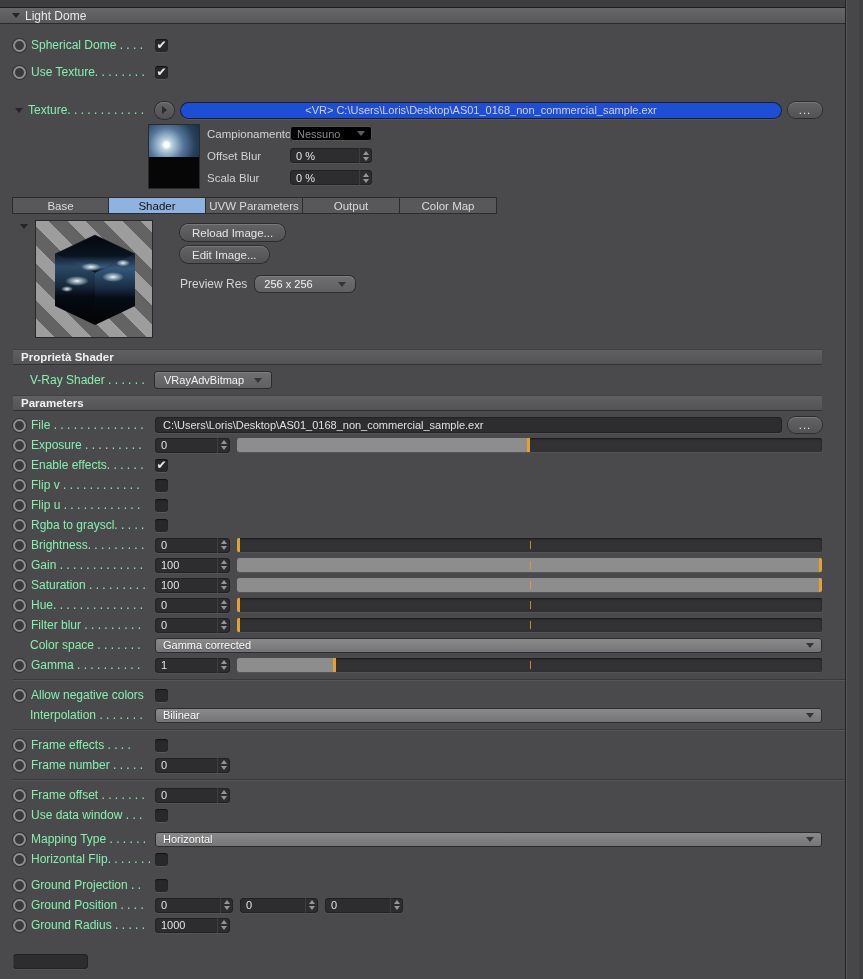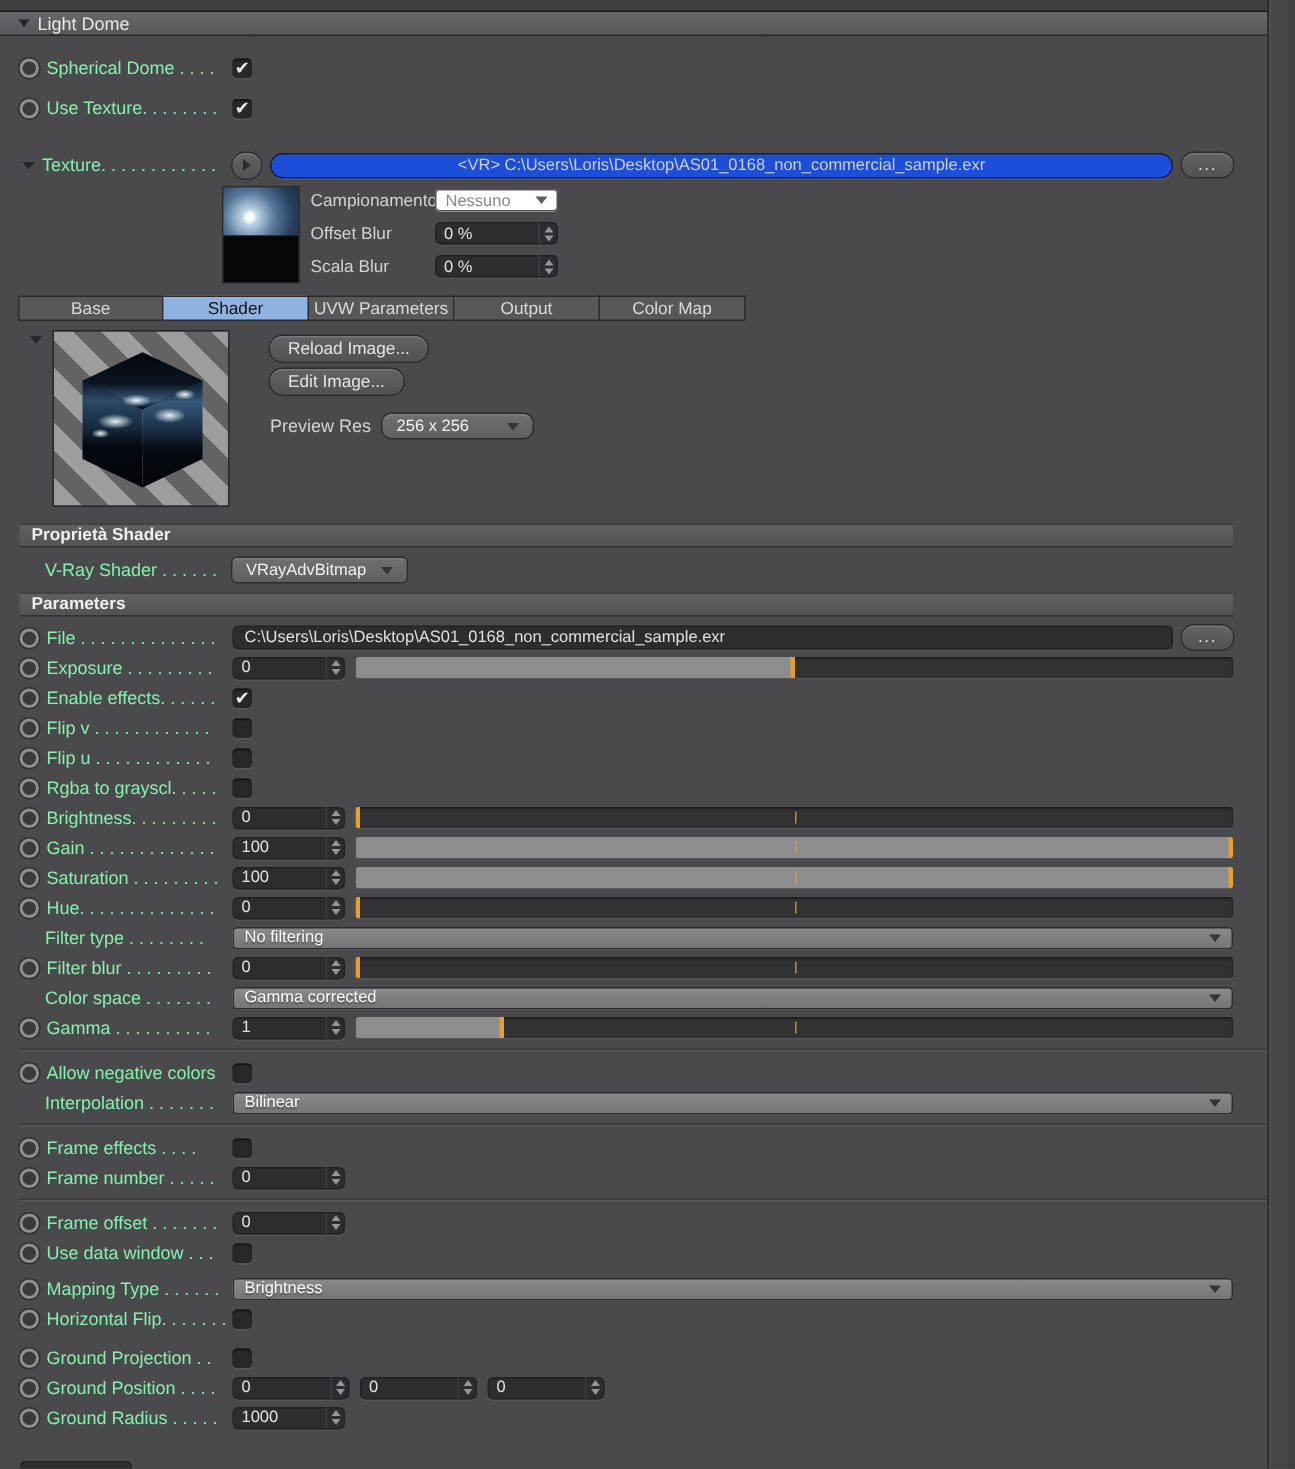--- a/index.html
+++ b/index.html
@@ -98,21 +98,21 @@
   }
   .media-block { display:flex; padding-left:148px; margin-top:4px; height:66px; margin-right:41px; }
   .thumb { flex:none; width:52px; height:65px; border:1px solid #2a2a2c; }
   .thumb .sky { height:32px; background:radial-gradient(circle at 35% 62%, #ffffff 0 6%, #b9d2e2 14%, #54759a 45%, #27415c 75%, #1a2f47 100%); }
   .thumb .black { height:31px; background:#060606; }
   .mini-col { display:flex; flex-direction:column; justify-content:space-between; margin-left:7px; height:63px; }
   .mini-row { display:flex; align-items:center; height:19px; }
   .mini-lbl { width:83px; font-size:11.5px; color:#d2d2d2; flex:none; }
   .dd-disabled {
     width:82px; height:15px; border-radius:3px;
-    background:#ffffff; box-shadow: inset 0 0 0 1px #545456;
+    background:#000000; box-shadow: inset 0 0 0 1px #545456;
     display:flex; align-items:center; padding:0 7px; font-size:11px; color:#87878b;
   }
   .dd-disabled .dd-arrow { border-top-color:#5e5e62; }
   .small-field { width:82px; }
   .tab-row { display:flex; margin-left:12px; margin-top:7px; margin-right:41px; }
   .tab {
     width:97px; height:17px; background:#58585a;
     border:1px solid #2b2b2d; border-left:none;
     display:flex; align-items:center; justify-content:center;
     font-size:11.5px; color:#dadada;
@@ -429,29 +429,20 @@
           <span class="up"></span>
           <span class="down"></span>
         </span>
     </div>
     <div class="slider">
       <div class="fill" style="width: 0%;"></div>
       <div class="tick"></div>
     </div>
   </div>
 
-  <div class="row">
-    <div class="label-col indent">
-      <span class="lbl">Filter type  . . . . . . . .</span>
-    </div>
-    <div class="dd-wide">
-      <span>No filtering</span>
-      <span class="dd-arrow"></span>
-    </div>
-  </div>
 
   <div class="row">
     <div class="label-col">
       <span class="anim-dot"></span>
       <span class="lbl">Filter blur . . . . . . . . .</span>
     </div>
     <div class="num-field">
       <span class="val">0</span>
       <span class="stepper">
           <span class="up"></span>
@@ -561,21 +552,21 @@
   </div>
 
   <div class="gap4"></div>
 
   <div class="row">
     <div class="label-col">
       <span class="anim-dot"></span>
       <span class="lbl">Mapping Type . . . . . .</span>
     </div>
     <div class="dd-wide">
-      <span>Brightness</span>
+      <span>Horizontal</span>
       <span class="dd-arrow"></span>
     </div>
   </div>
 
   <div class="row">
     <div class="label-col">
       <span class="anim-dot"></span>
       <span class="lbl">Horizontal Flip. . . . . . .</span>
     </div>
     <span class="checkbox"></span>

